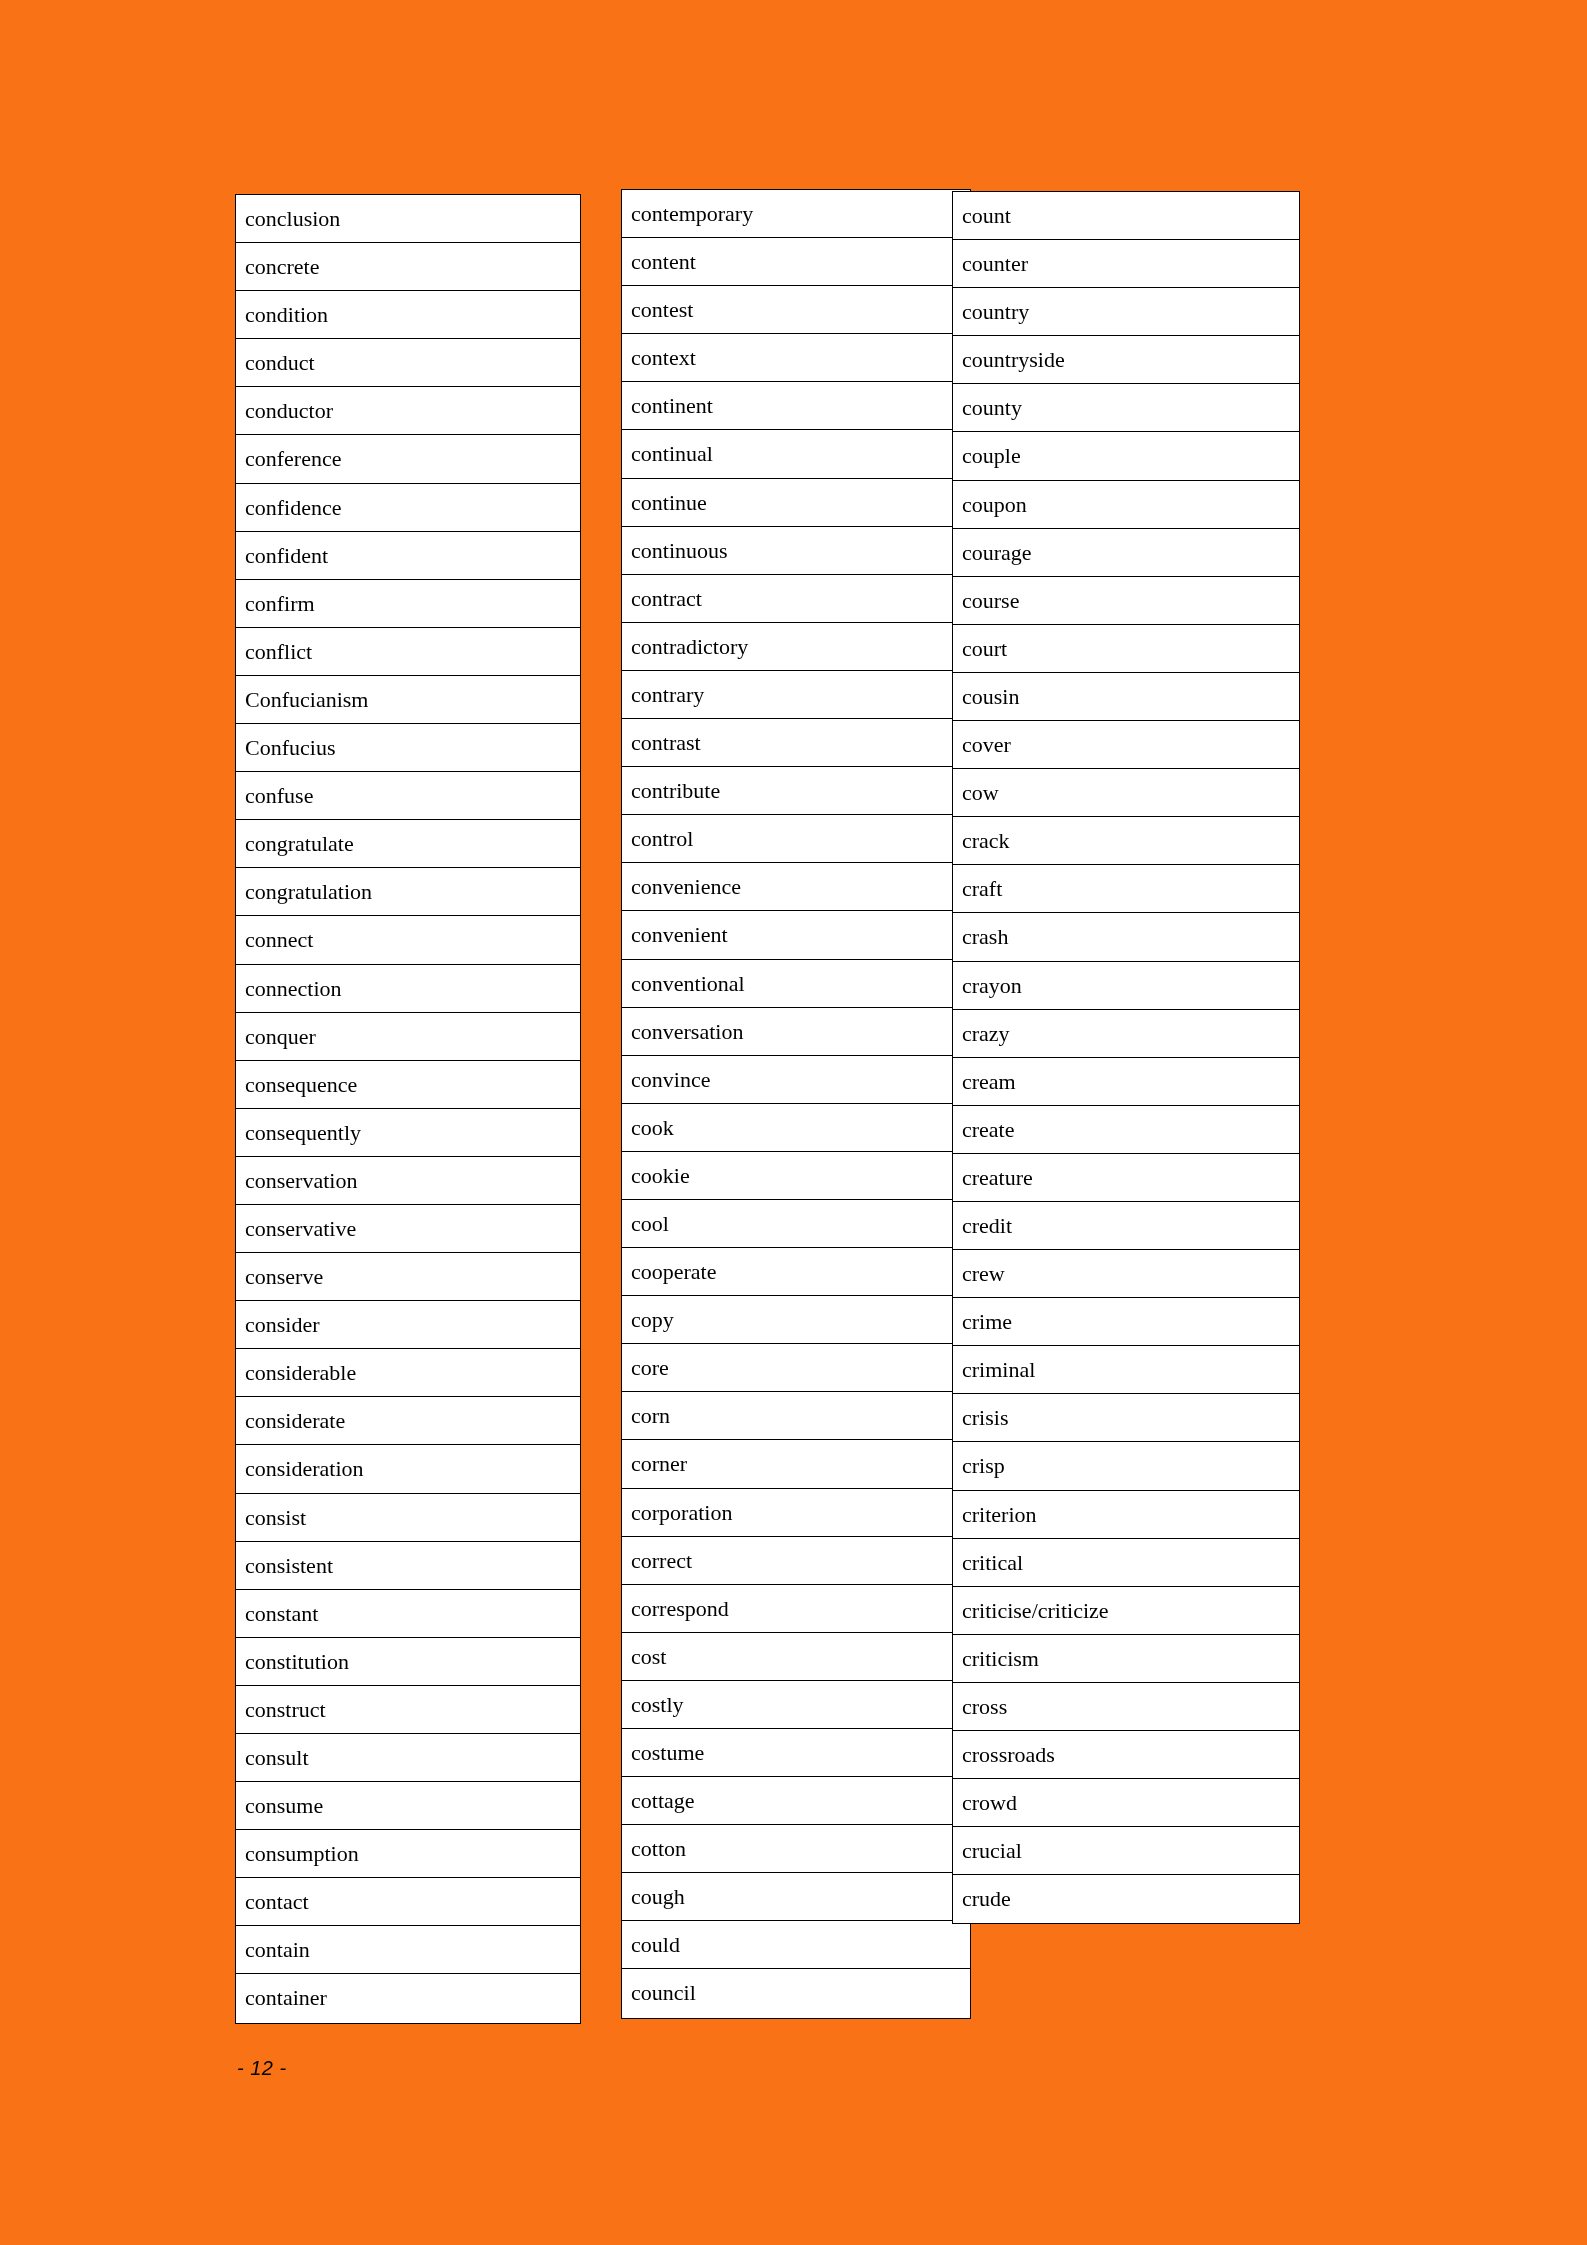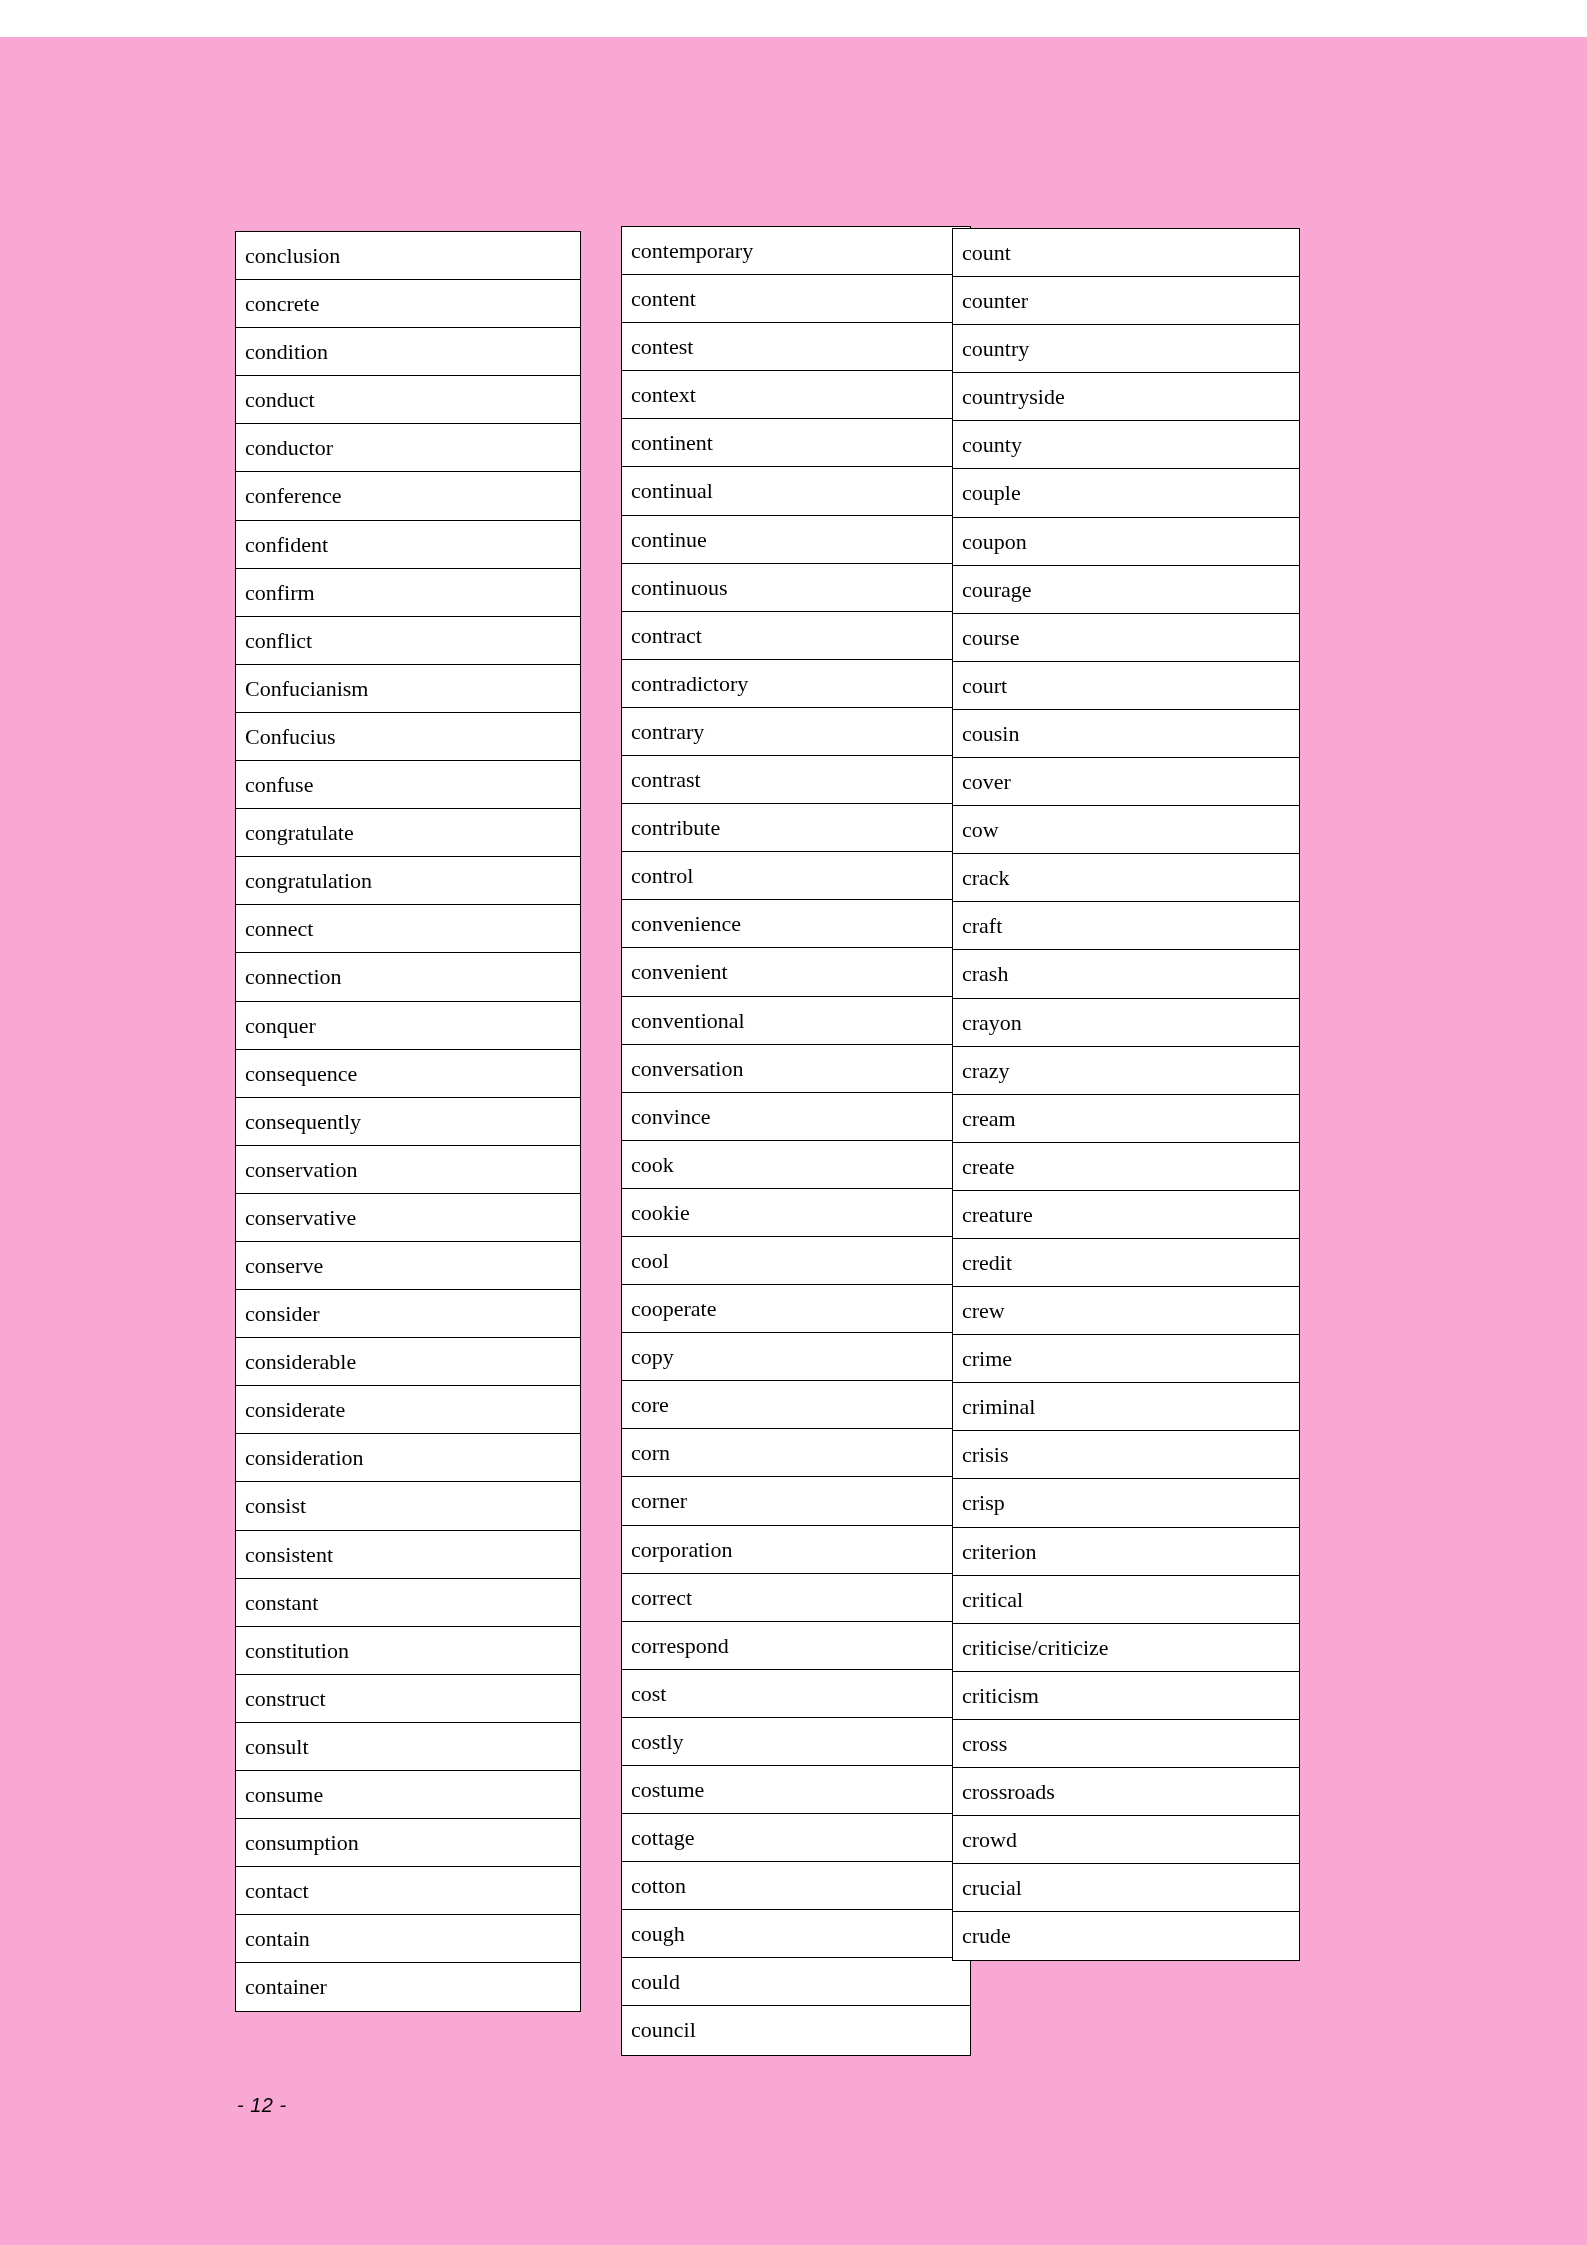--- a/index.html
+++ b/index.html
@@ -10,22 +10,21 @@
   body {
     width: 1587px;
     height: 2245px;
     position: relative;
     font-family: "Liberation Serif", serif;
     color: #000000;
   }
   .page {
     position: absolute;
     inset: 0;
-    background: #f9a8d4;
-    margin-top: 37px;
+    background: #f97316;
   }
   .wtable {
     position: absolute;
     border: 1.6px solid #000000;
     background: #ffffff;
     box-sizing: content-box;
   }
   .wtable-0 { left: 235px; top: 194px; width: 344px; }
   .wtable-1 { left: 621px; top: 189px; width: 348px; }
   .wtable-2 { left: 952px; top: 191px; width: 346px; }
@@ -58,20 +57,21 @@
 <body>
 
 <div class="page">
   <div class="wtable wtable-0">
       <div class="wcell"><span>conclusion</span></div>
       <div class="wcell"><span>concrete</span></div>
       <div class="wcell"><span>condition</span></div>
       <div class="wcell"><span>conduct</span></div>
       <div class="wcell"><span>conductor</span></div>
       <div class="wcell"><span>conference</span></div>
+      <div class="wcell"><span>confidence</span></div>
       <div class="wcell"><span>confident</span></div>
       <div class="wcell"><span>confirm</span></div>
       <div class="wcell"><span>conflict</span></div>
       <div class="wcell"><span>Confucianism</span></div>
       <div class="wcell"><span>Confucius</span></div>
       <div class="wcell"><span>confuse</span></div>
       <div class="wcell"><span>congratulate</span></div>
       <div class="wcell"><span>congratulation</span></div>
       <div class="wcell"><span>connect</span></div>
       <div class="wcell"><span>connection</span></div>

